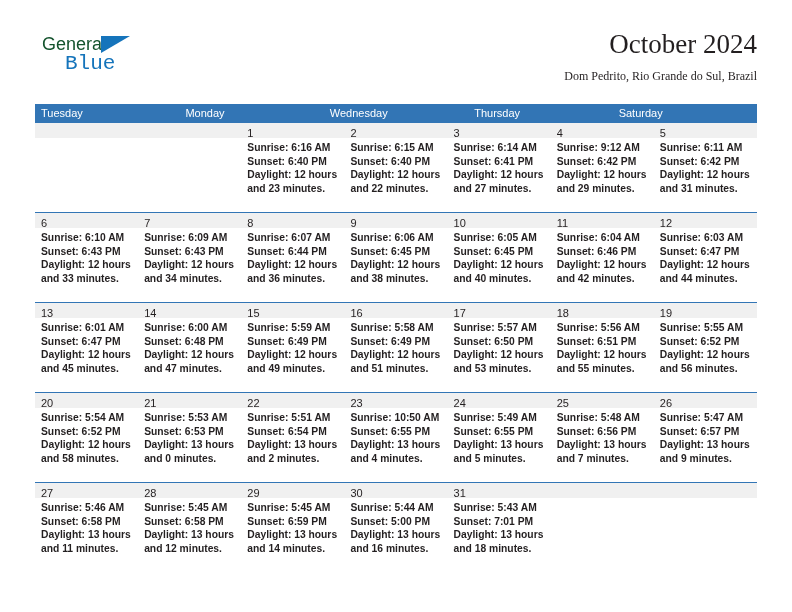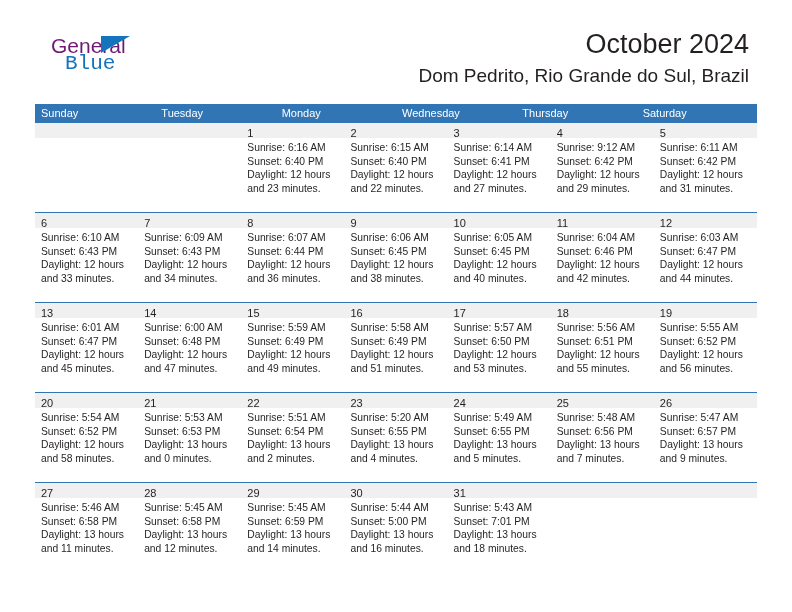--- a/index.html
+++ b/index.html
@@ -31,25 +31,25 @@
   }
   .logo {
     position: absolute;
     left: 0;
     top: 6px;
     width: 230px;
     height: 56px;
   }
   .logo-general {
     position: absolute;
-    left: 16px;
+    left: 7px;
     top: 0;
-    font-size: 21px;
+    font-size: 18px;
     letter-spacing: 0px;
-    color: #701a75;
+    color: #14532d;
     font-family: "Liberation Sans", sans-serif;
   }
   .logo-tri {
     position: absolute;
     left: 66px;
     top: 2px;
     width: 0;
     height: 0;
     border-left: 29px solid #1574bb;
     border-bottom: 17px solid transparent;
@@ -57,32 +57,33 @@
   .logo-blue {
     position: absolute;
     left: 30px;
     top: 18px;
     font-size: 21px;
     color: #1574bb;
     font-family: Liberation Mono, monospace;
   }
   .titles {
     position: absolute;
-    right: 8px;
+    right: 0;
     top: 0;
     text-align: right;
+    font-family: Liberation Serif, serif;
   }
   .month-title {
     font-size: 27px;
     color: #231f20;
     line-height: 32px;
     white-space: nowrap;
   }
   .location {
-    font-size: 19px;
+    font-size: 12px;
     color: #231f20;
     line-height: 20px;
     margin-top: 6px;
     white-space: nowrap;
   }
 
   
   .calendar {
     position: absolute;
     left: 35px;
@@ -127,20 +128,21 @@
     background: #f0f0f0;
   }
   .cell .daynum {
     font-size: 11px;
     line-height: 15px;
     color: #231f20;
   }
   .cell .info {
     padding: 3px 6px 0 6px;
     box-sizing: border-box;
+    font-weight: bold;
   }
   .cell .info div {
     font-size: 10.3px;
     line-height: 13.6px;
     color: #231f20;
     white-space: nowrap;
   }
 </style>
 </head>
 <body>
@@ -157,21 +159,20 @@
 
     <div class="titles">
       <div class="month-title">October 2024</div>
       <div class="location">Dom Pedrito, Rio Grande do Sul, Brazil</div>
     </div>
 
   </div>
 
   <div class="calendar">
     <div class="weekheader" id="weekday-row">
-        <div class="wd">Sunday</div>
         <div class="wd">Tuesday</div>
         <div class="wd">Monday</div>
         <div class="wd">Wednesday</div>
         <div class="wd">Thursday</div>
         <div class="wd">Saturday</div>
       </div>
     <div id="weeks-container">
         <div class="week first">
           <div class="cell empty">
             <div class="daynum-band"><span class="daynum"></span></div>
@@ -381,21 +382,21 @@
             <div class="info">
               <div>Sunrise: 5:51 AM</div>
               <div>Sunset: 6:54 PM</div>
               <div>Daylight: 13 hours</div>
               <div>and 2 minutes.</div>
             </div>
           </div>
           <div class="cell">
             <div class="daynum-band"><span class="daynum">23</span></div>
             <div class="info">
-              <div>Sunrise: 5:20 AM</div>
+              <div>Sunrise: 10:50 AM</div>
               <div>Sunset: 6:55 PM</div>
               <div>Daylight: 13 hours</div>
               <div>and 4 minutes.</div>
             </div>
           </div>
           <div class="cell">
             <div class="daynum-band"><span class="daynum">24</span></div>
             <div class="info">
               <div>Sunrise: 5:49 AM</div>
               <div>Sunset: 6:55 PM</div>

